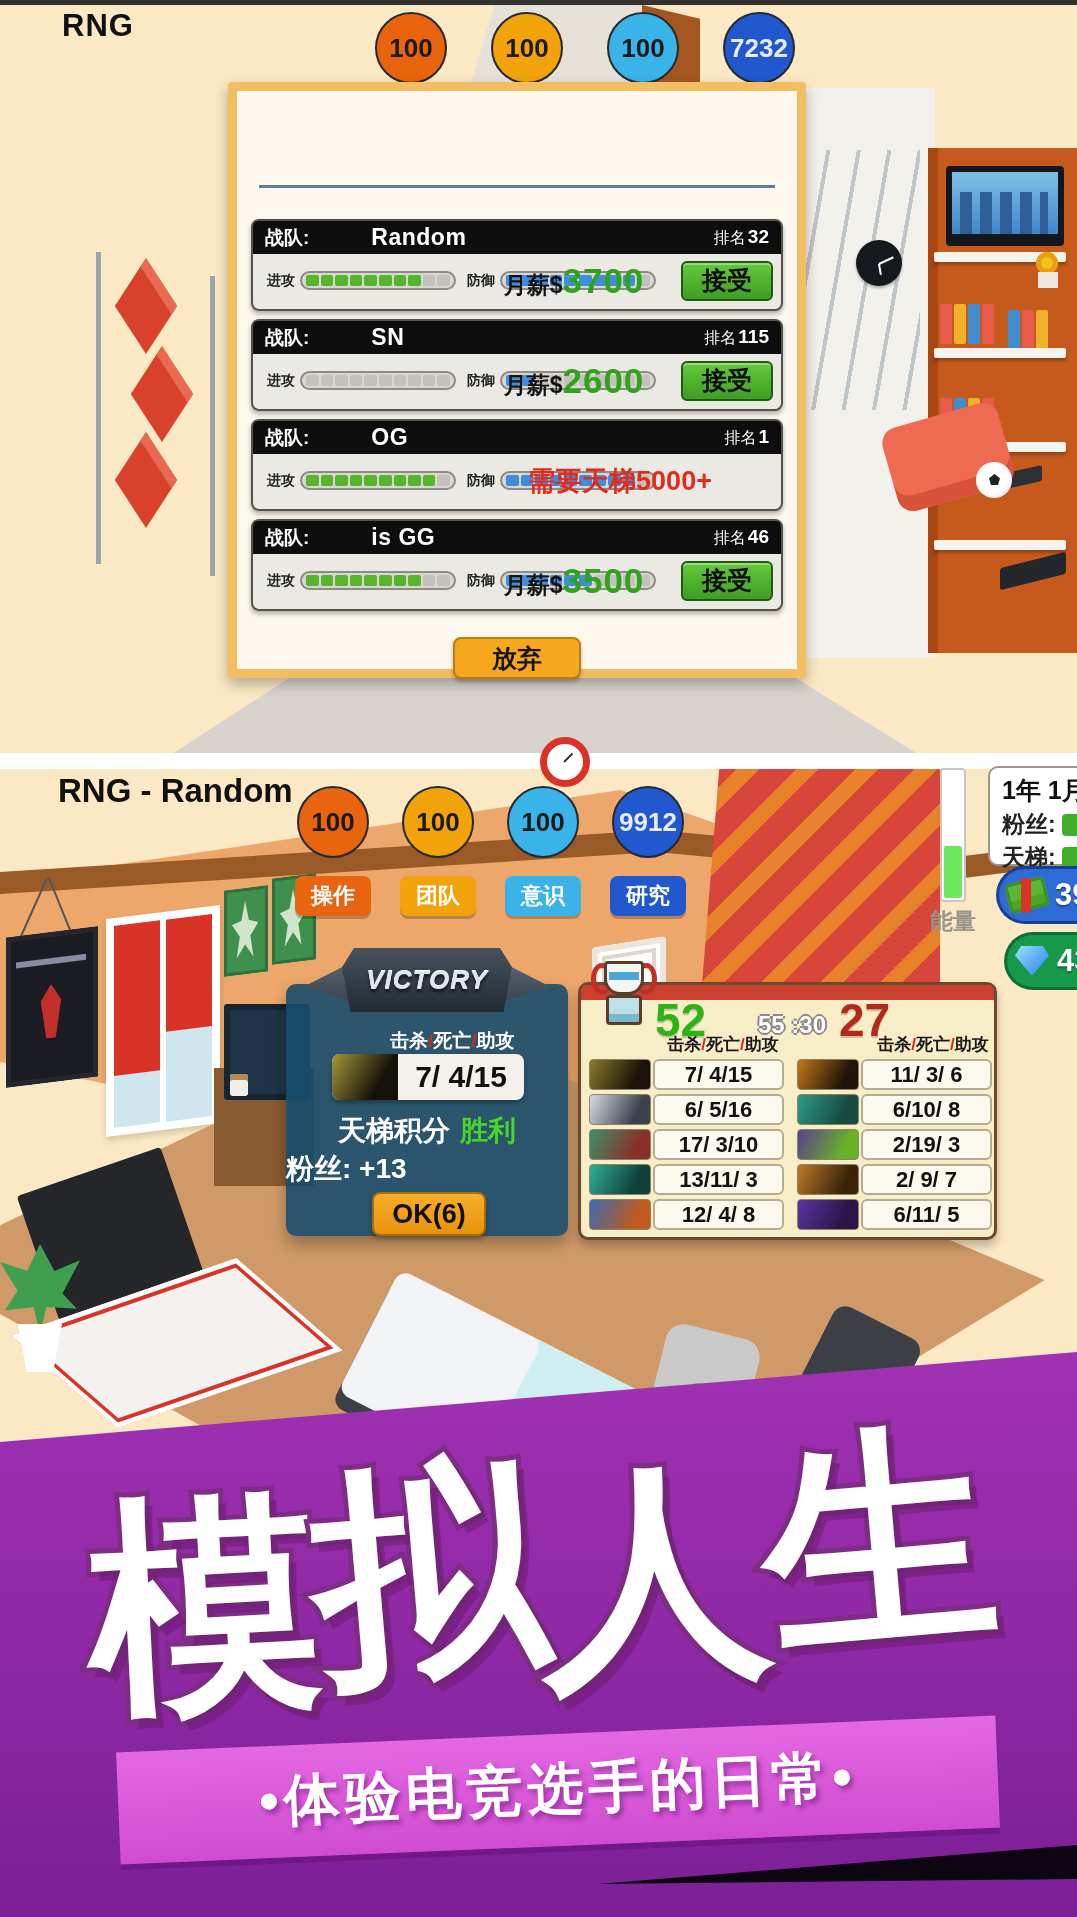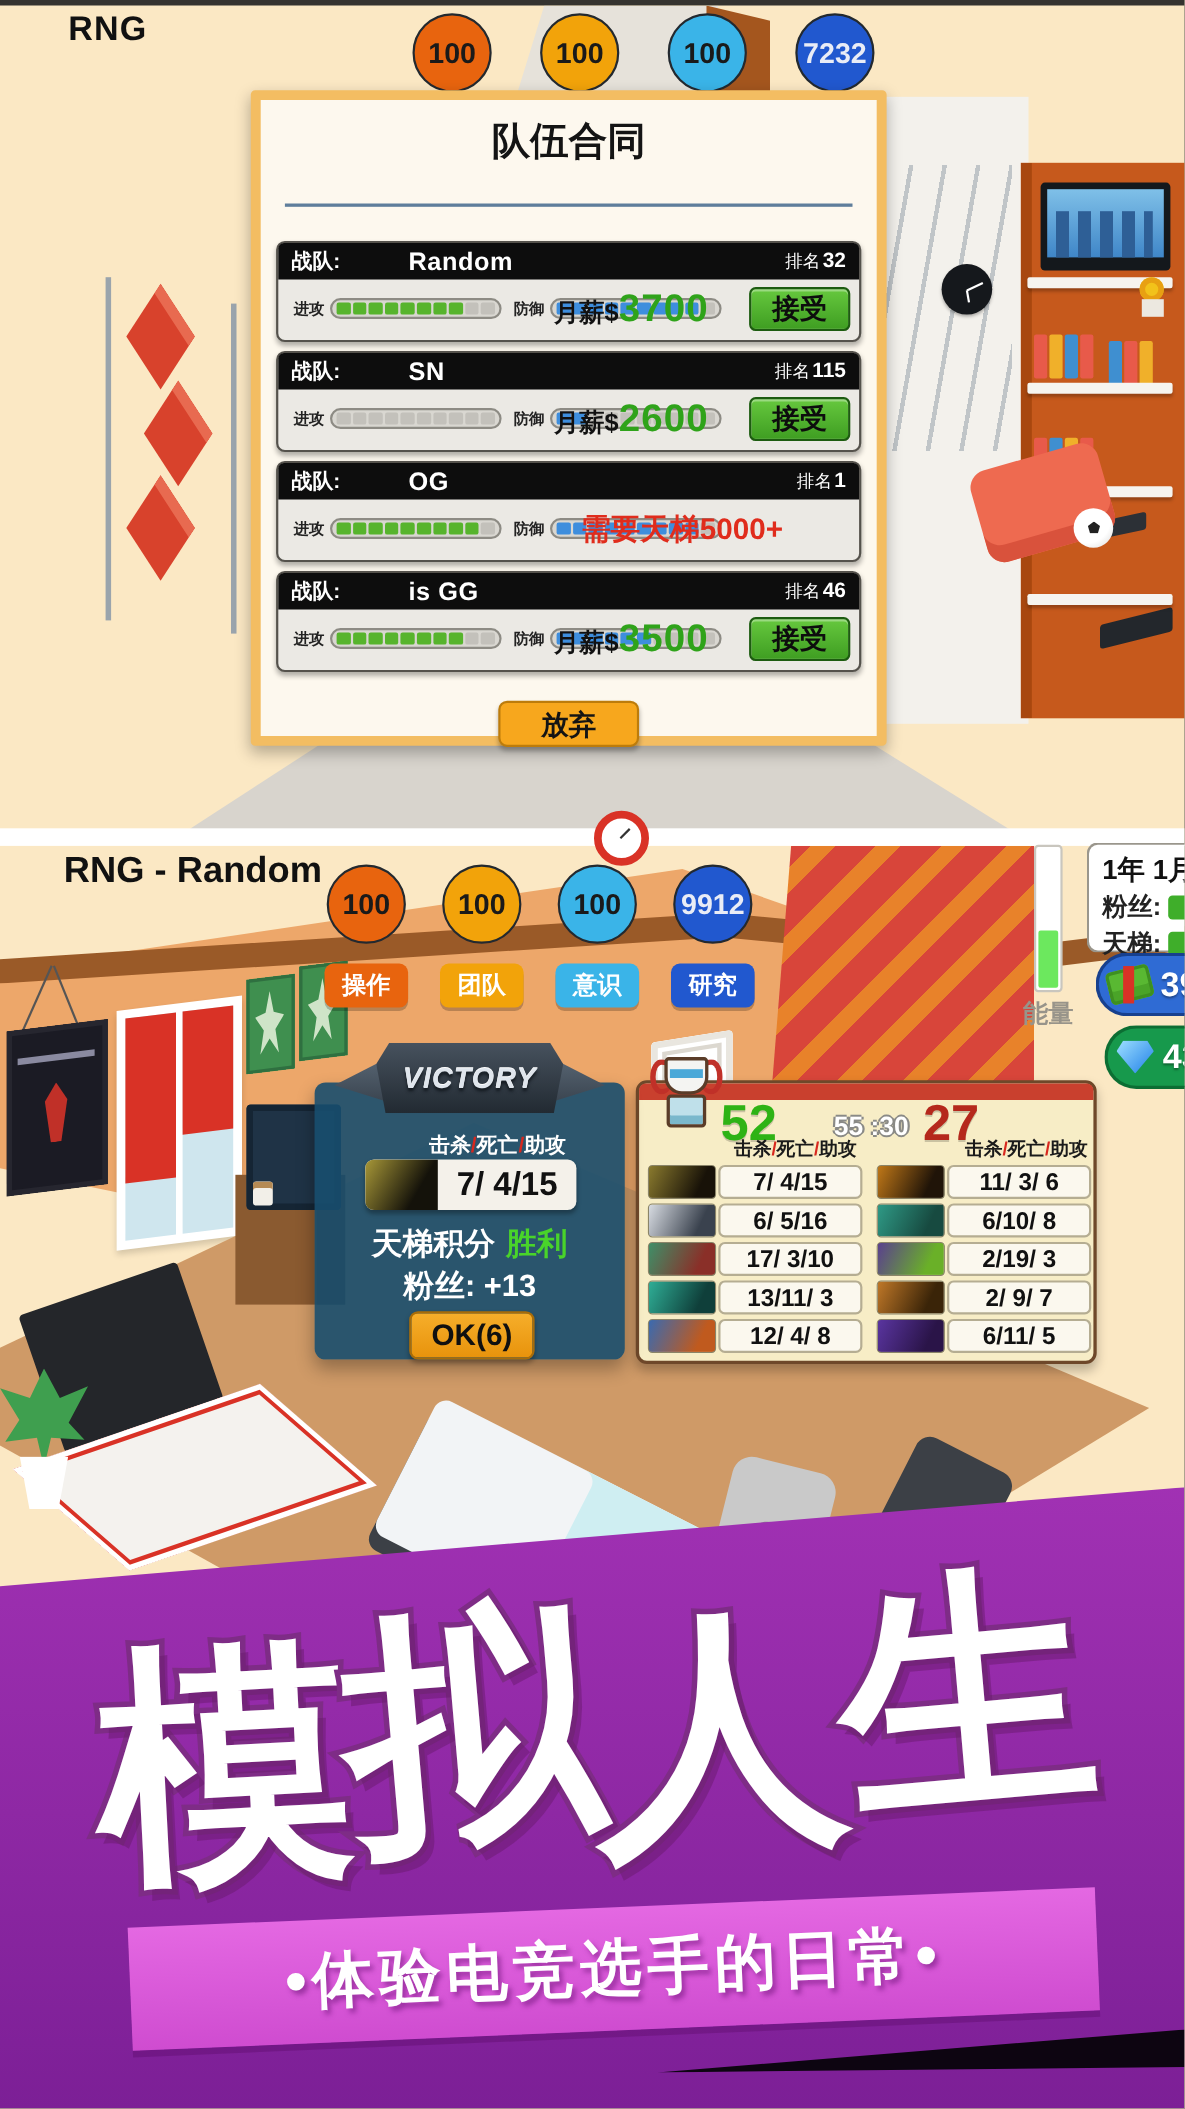--- a/index.html
+++ b/index.html
@@ -163,21 +163,21 @@
           display:flex;align-items:center;justify-content:center;}
   .v-text{font-size:26px;font-weight:bold;font-style:italic;letter-spacing:1px;color:#dfe5ec;
           text-shadow:0 -1px 0 #fff,0 3px 3px #10161c;}
   .v-kda-header{left:104px;top:44px;width:170px;font-size:19px;font-weight:bold;color:#fff;}
   .v-unit{left:46px;top:70px;width:192px;height:46px;background:#f4f1ea;border-radius:8px;display:flex;overflow:hidden;
           box-shadow:0 3px 4px rgba(0,0,0,.3);}
   .v-portrait{width:66px;height:100%;background:linear-gradient(120deg,#a89838,#14120a 70%);}
   .v-kda{flex:1;display:flex;align-items:center;justify-content:center;font-size:30px;font-weight:bold;color:#111;}
   .v-ladder{left:0;top:128px;width:282px;text-align:center;font-size:28px;font-weight:bold;color:#fff;}
   .v-ladder .win{color:#49d42a;margin-left:10px;}
-  .v-fans{left:0;top:166px;width:282px;text-align:center;font-size:28px;font-weight:bold;color:#fff;}
+  .v-fans{left:0;top:166px;width:282px;font-size:28px;font-weight:bold;color:#fff;}
   .v-ok{left:86px;top:208px;width:114px;height:44px;background:linear-gradient(#f6ae2a,#e8930c);border:2px solid #a86c08;
         border-radius:8px;display:flex;align-items:center;justify-content:center;font-size:27px;font-weight:bold;color:#101010;
         box-sizing:border-box;box-shadow:0 3px 5px rgba(0,0,0,.3);}
   
   .sb{left:578px;top:982px;width:419px;height:258px;background:#f7edc6;border:3px solid #6e482a;border-radius:10px;
       box-sizing:border-box;box-shadow:0 6px 10px rgba(0,0,0,.25);}
   .sb-top{position:absolute;left:0;top:0;right:0;height:15px;background:#c9402e;border-radius:6px 6px 0 0;}
   .sb-score-l{left:74px;top:8px;width:90px;font-size:46px;font-weight:bold;color:#2eb315;text-shadow:0 2px 0 rgba(0,0,0,.18);}
   .sb-timer{left:156px;top:26px;width:110px;text-align:center;font-size:24px;font-weight:bold;color:#fff;
             text-shadow:-2px 0 0 #8a8a86,2px 0 0 #8a8a86,0 -2px 0 #8a8a86,0 2px 0 #8a8a86;}
@@ -294,21 +294,20 @@
 
   <div class="badge">
     <div class="badge-circ" style="background: rgb(33, 88, 207);">
       <span class="badge-value" style="color: rgb(233, 236, 246);">7232</span>
     </div>
 
   </div>
 </div>
 
   <div class="abs dialog">
-    <div class="abs dlg-title">队伍合同</div>
     <div class="abs dlg-line"></div>
     <div id="team-cards">
   <div class="abs team-card" style="top: 128px;">
     <div class="tc-head">
       <span class="tc-team-label">战队:</span>
       <span class="tc-name">Random</span>
       <span class="tc-rank">排名<b>32</b></span>
     </div>
     <div class="tc-body">
       <div class="bars">

